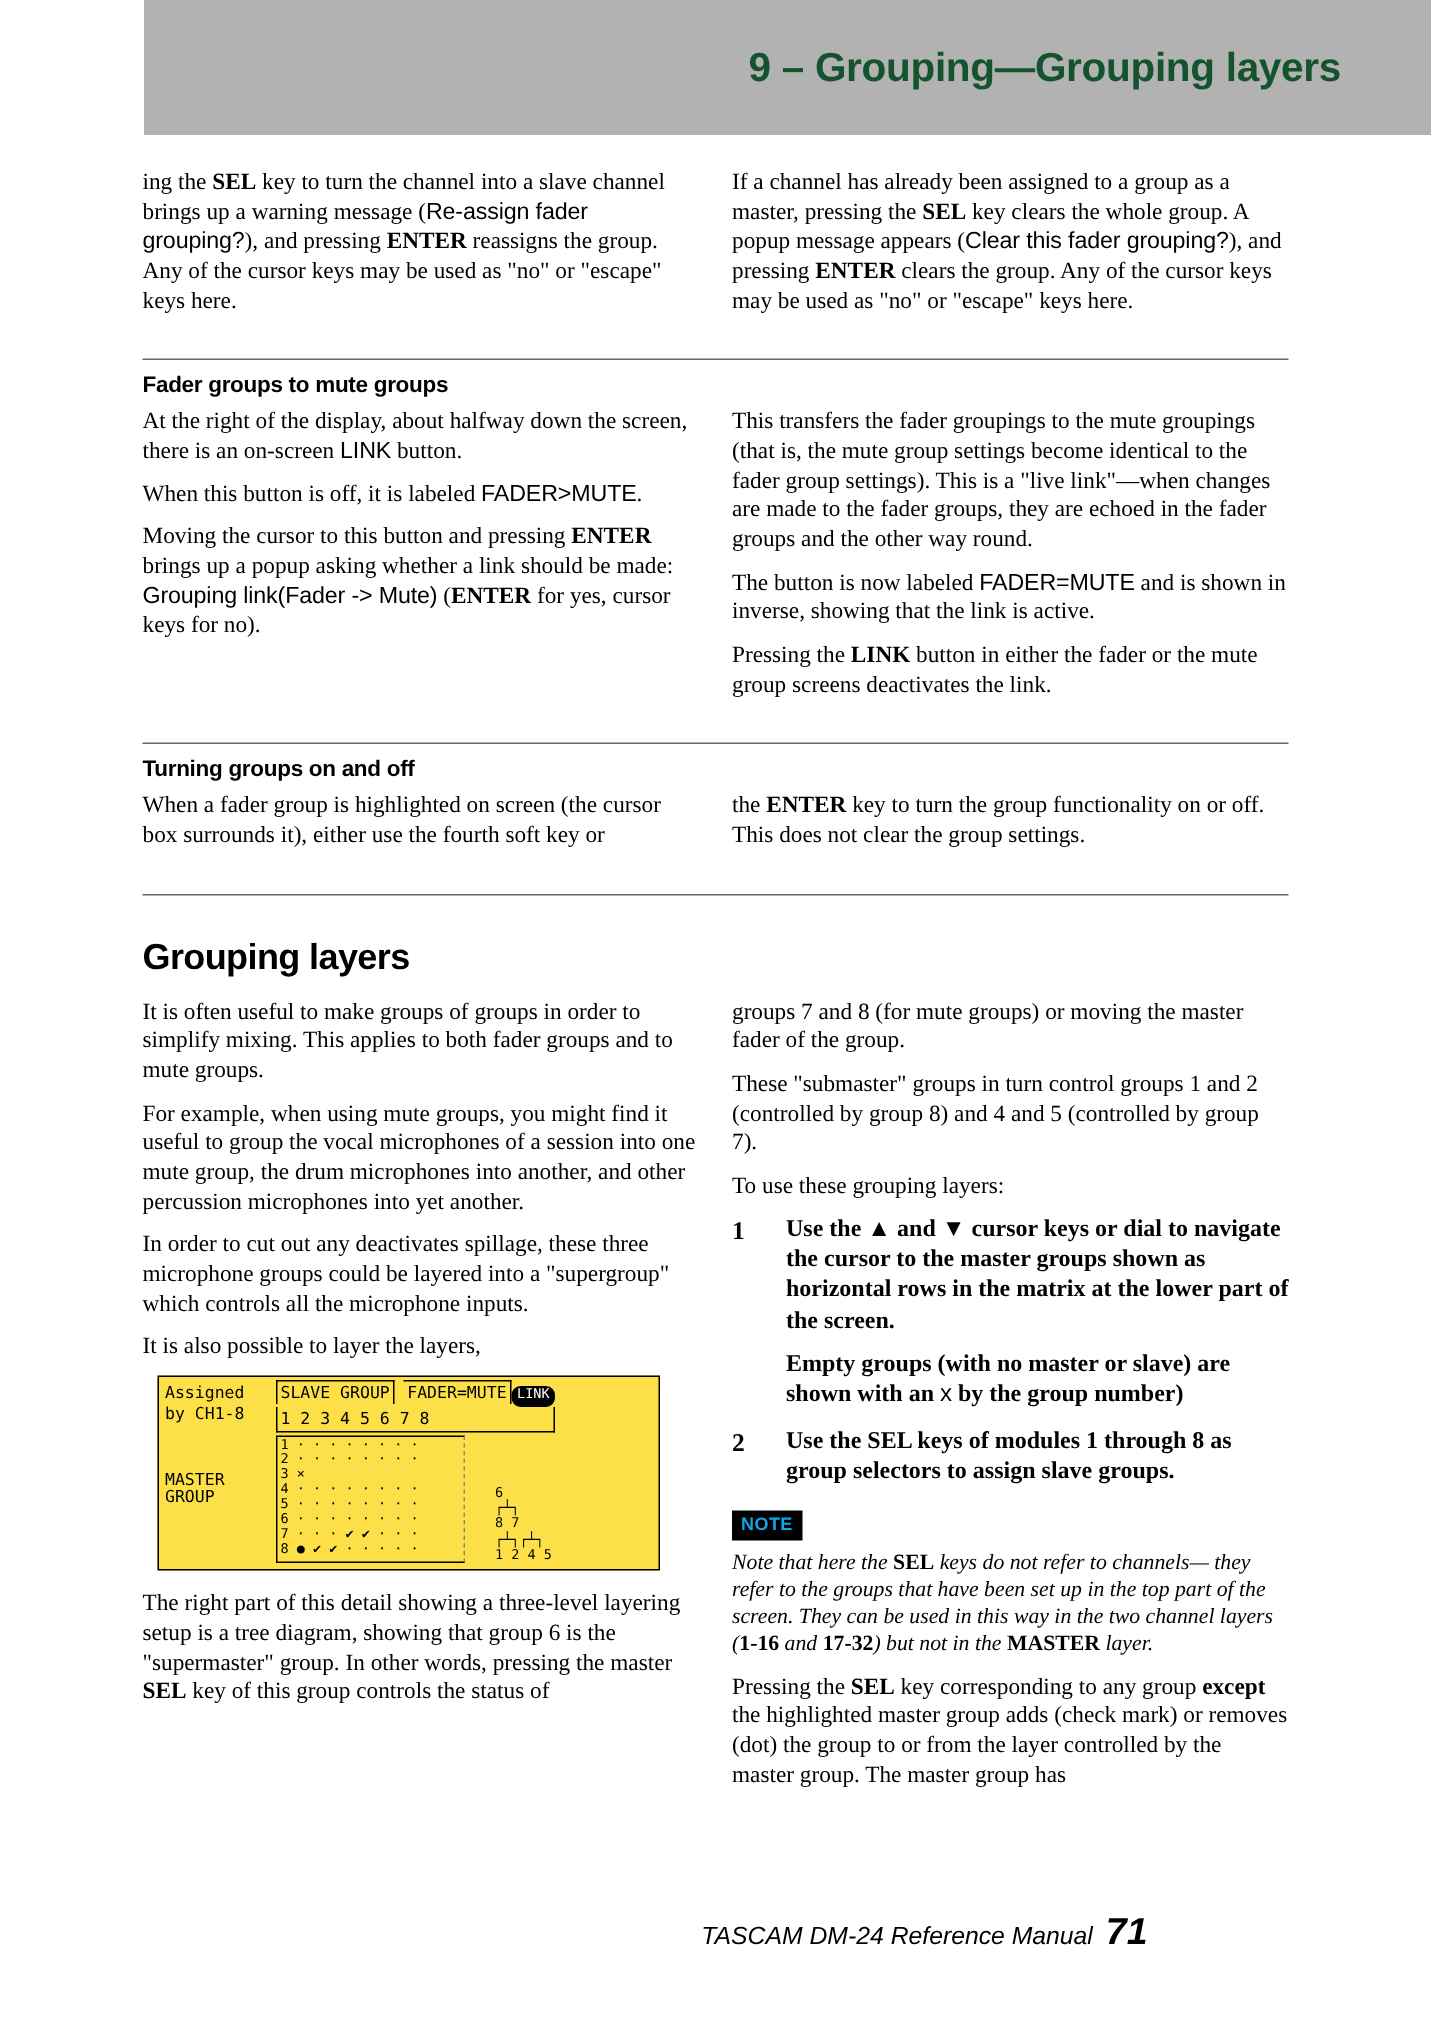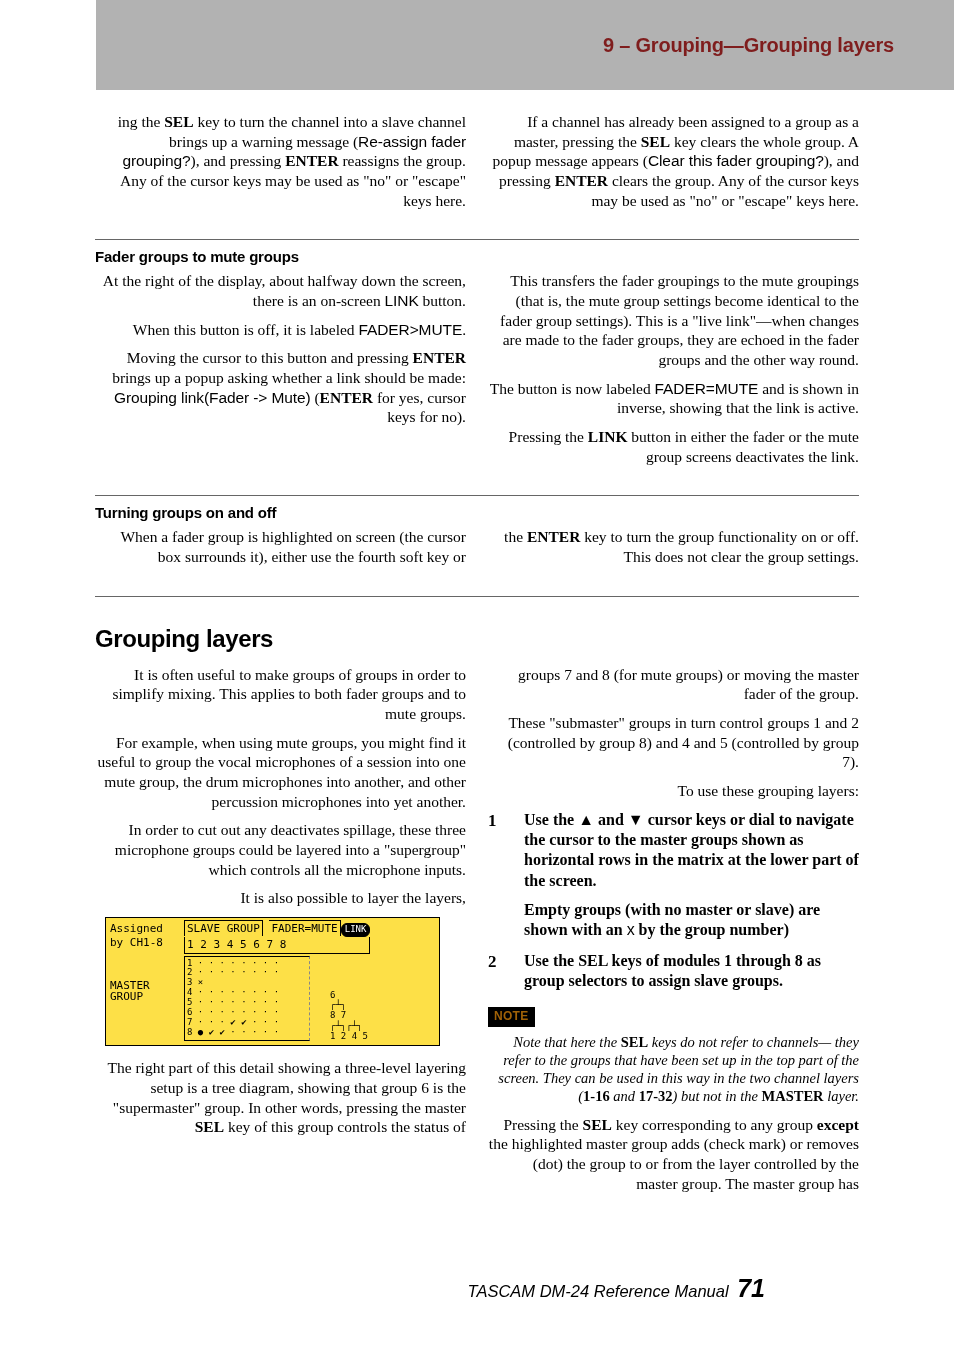--- a/index.html
+++ b/index.html
@@ -14,24 +14,24 @@
     background: #b2b2b2;
     height: 90px;
     margin-left: 96px;
     margin-right: 0;
     display: flex;
     align-items: center;
     justify-content: flex-end;
     padding-right: 60px;
   }
   .header-title {
-    color: #7f1d1d;
+    color: #14532d;
     font-family: "Segoe UI", "Helvetica Neue", Arial, sans-serif;
     font-weight: 700;
-    font-size: 20px;
+    font-size: 27px;
     letter-spacing: -0.2px;
   }
   .content {
     padding: 22px 95px 150px 95px;
   }
   .two-col {
     display: flex;
     gap: 22px;
   }
   .two-col > div {
@@ -50,31 +50,30 @@
   .big-head {
     font-family: "Segoe UI", "Helvetica Neue", Arial, sans-serif;
     font-weight: 700;
     font-size: 24px;
     margin-top: 28px;
     margin-bottom: 12px;
     letter-spacing: -0.4px;
   }
   p {
     margin: 0 0 9px 0;
-    text-align: right;
   }
   hr.rule {
     border: none;
     border-top: 1.2px solid #666;
     margin: 20px 0 8px 0;
   }
   .note-tag {
     display: inline-block;
     background: #000;
-    color: #a16207;
+    color: #0ea5e9;
     font-family: Arial, sans-serif;
     font-weight: bold;
     font-size: 12px;
     padding: 2px 6px;
     margin: 6px 0;
     letter-spacing: 0.3px;
   }
   .note-body {
     font-style: italic;
     font-size: 14.5px;

